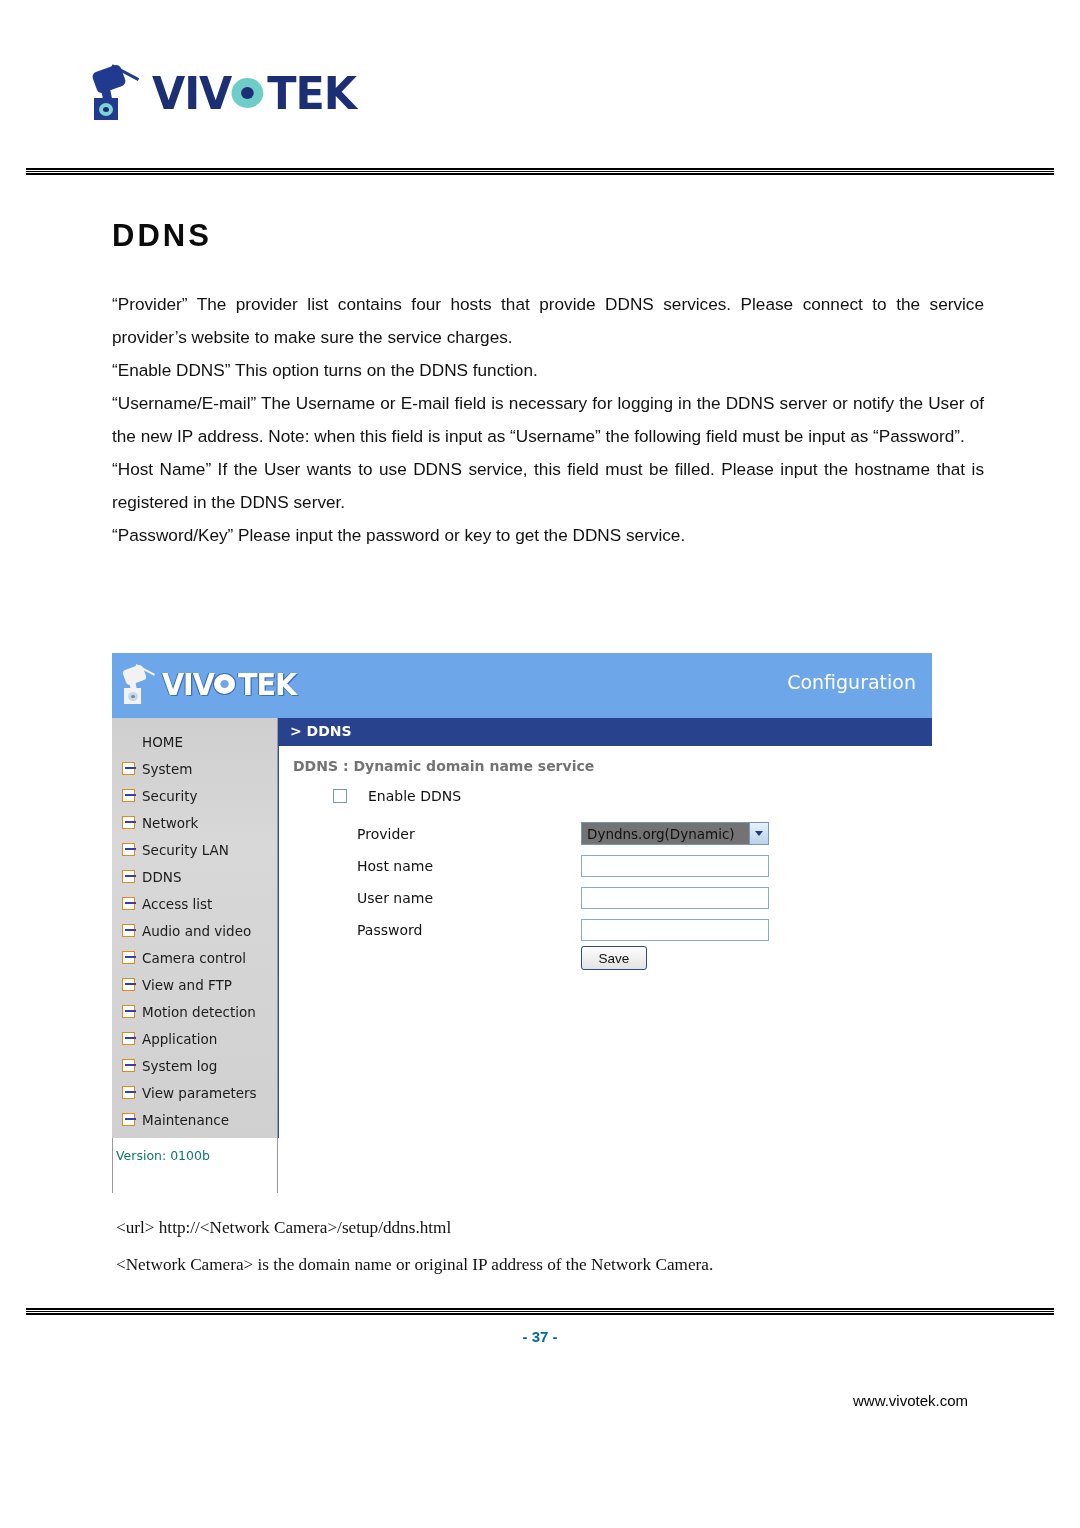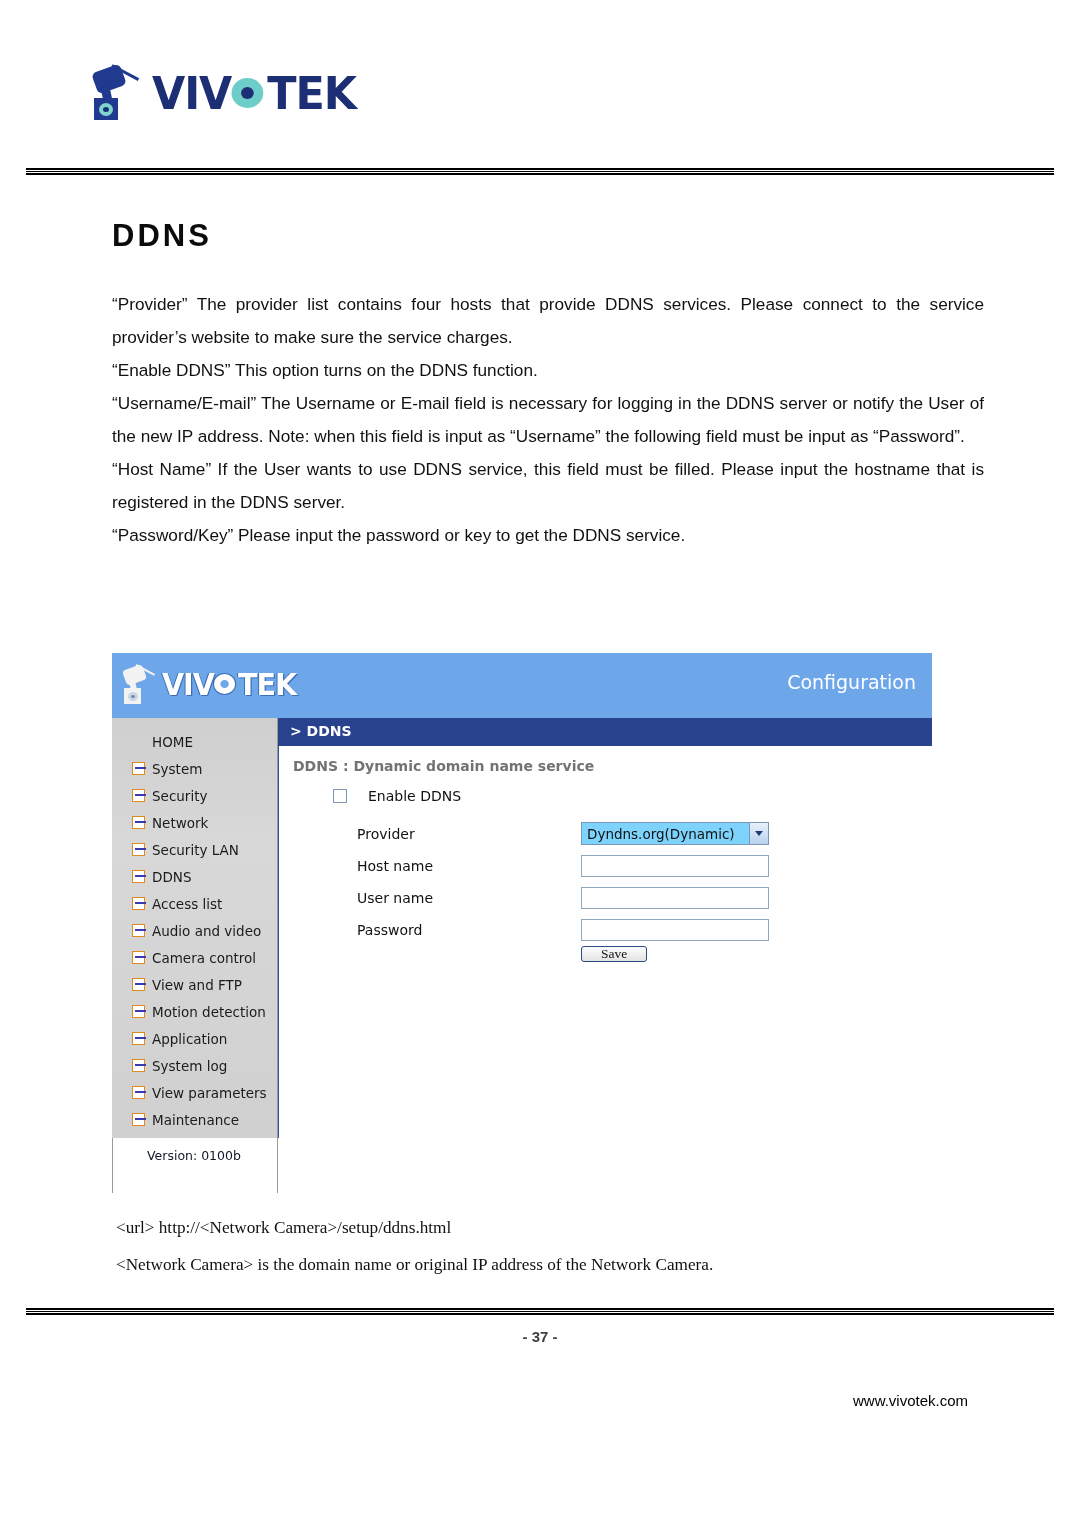--- a/index.html
+++ b/index.html
@@ -177,21 +177,21 @@
 
   .page-number {
     position: absolute;
     left: 0;
     top: 1328px;
     width: 1080px;
     text-align: center;
     font-family: "Liberation Sans", sans-serif;
     font-size: 15px;
     font-weight: 700;
-    color: #404040;
+    color: #0369a1;
   }
   .site-url {
     position: absolute;
     right: 112px;
     top: 1392px;
     font-family: "Liberation Sans", sans-serif;
     font-size: 15px;
     color: #000;
   }
 
@@ -278,21 +278,21 @@
   .nav-list {
     position: absolute;
     left: 0;
     top: 10px;
     width: 166px;
   }
   .nav-item {
     display: flex;
     align-items: center;
     height: 27px;
-    padding-left: 20px;
+    padding-left: 10px;
     box-sizing: border-box;
   }
   .nav-item .arrow-icon {
     width: 13px;
     height: 13px;
     flex: 0 0 auto;
     background: #ffffff;
     border: 1px solid #e08a1e;
     box-sizing: border-box;
     position: relative;
@@ -312,23 +312,22 @@
     color: #1b1b1b;
     font-family: "DejaVu Sans", sans-serif;
     white-space: nowrap;
   }
 
   .version-text {
     position: absolute;
     left: 4px;
     top: 495px;
     font-size: 12.5px;
-    color: #0f172a;
-    font-family: "DejaVu Sans", sans-serif;
-    margin-left: 31px;
+    color: #0f766e;
+    font-family: "DejaVu Sans", sans-serif;
   }
   .sidebar-stub {
     position: absolute;
     left: 0;
     top: 485px;
     width: 1px;
     height: 55px;
     background: #9a9a9a;
   }
   .sidebar-stub2 {
@@ -418,21 +417,21 @@
   }
   .row-provider { top: 72px; }
   .row-host     { top: 104px; }
   .row-user     { top: 136px; }
   .row-pass     { top: 168px; }
 
   .select-box {
     width: 188px;
     height: 23px;
     border: 1px solid #7a97b8;
-    background: #7dd3fc;
+    background: #737373;
     box-sizing: border-box;
     display: flex;
     align-items: center;
     position: relative;
   }
   .select-box .sel-value {
     font-size: 13.5px;
     color: #111;
     padding-left: 5px;
     font-family: "DejaVu Sans", sans-serif;
@@ -465,25 +464,25 @@
     box-sizing: border-box;
   }
 
   .save-row {
     position: absolute;
     left: 302px;
     top: 200px;
   }
   .save-button {
     width: 66px;
-    height: 16px;
+    height: 24px;
     border: 1px solid #2b4a83;
     border-radius: 3px;
     background: linear-gradient(to bottom, #fdfdfd, #e3e3e3);
-    font-family: Liberation Serif, serif;
+    font-family: Liberation Sans, sans-serif;
     font-size: 13.5px;
     color: #111;
     display: flex;
     align-items: center;
     justify-content: center;
     box-sizing: border-box;
   }
 </style>
 </head>
 <body>

